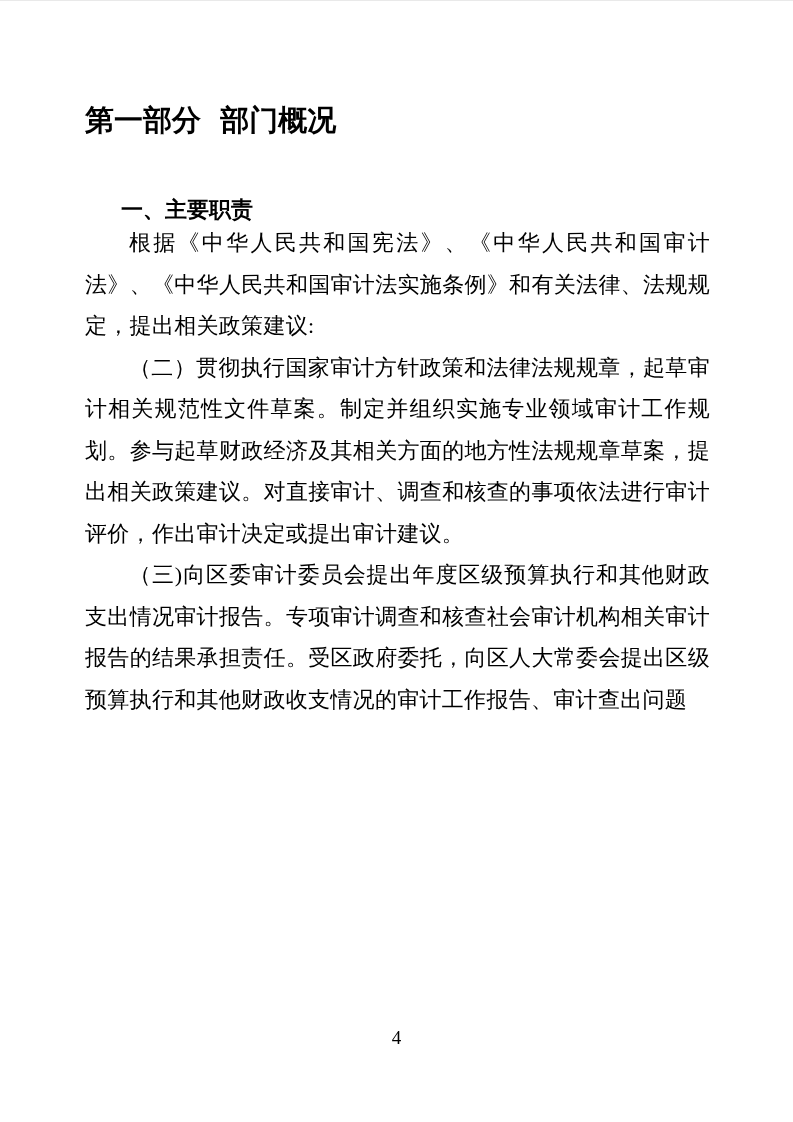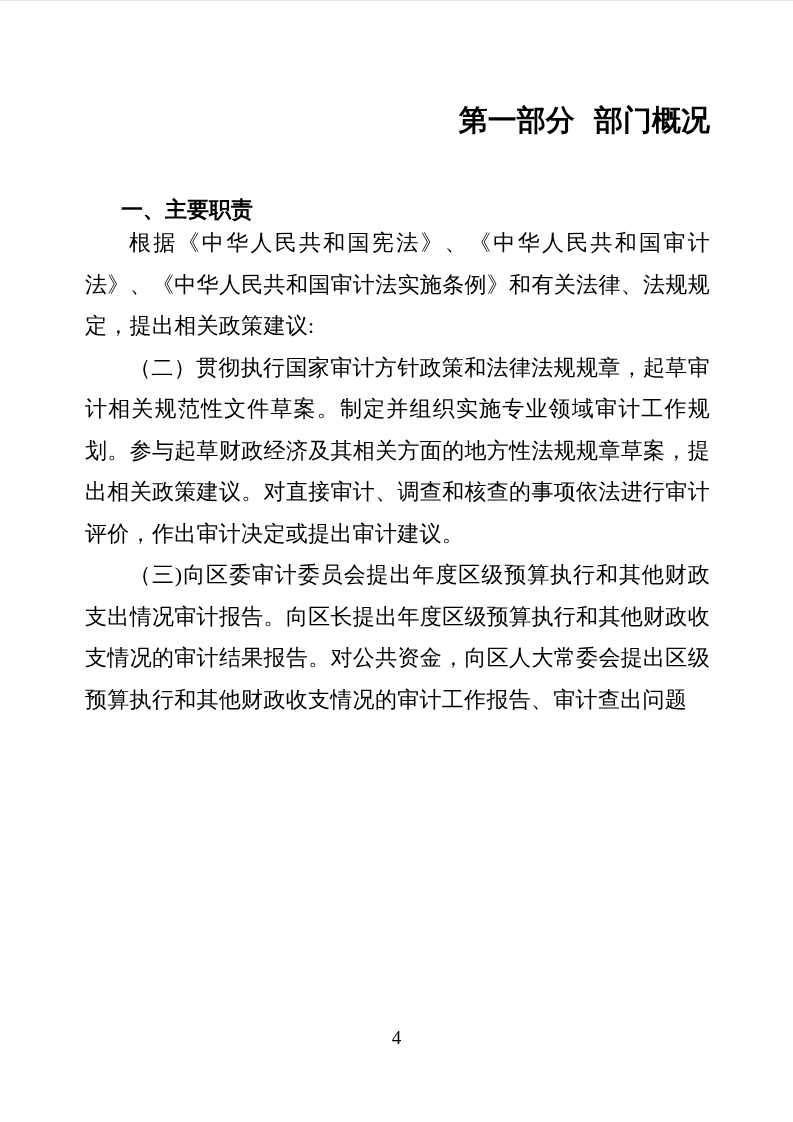--- a/index.html
+++ b/index.html
@@ -21,21 +21,21 @@
     left: 85px;
     top: 0;
     width: 625px;
   }
   .doc-title {
     margin-top: 97px;
     font-family: "Liberation Serif", "DejaVu Serif", serif;
     font-weight: bold;
     font-size: 29px;
     line-height: 44px;
-    text-align: right;
+    text-align: left;
     word-spacing: 12px;
     white-space: nowrap;
   }
   .section-heading {
     margin-top: 56px;
     margin-left: 36px;
     font-family: "Liberation Sans", "DejaVu Sans", sans-serif;
     font-weight: bold;
     font-size: 22px;
     line-height: 24px;
@@ -66,18 +66,18 @@
 
 <div class="page">
   <div class="content">
     <div class="doc-title">第一部分 部门概况</div>
 
     <div class="section-heading">一、主要职责</div>
 
     <div class="body-text">
       <p>根据《中华人民共和国宪法》、《中华人民共和国审计法》、《中华人民共和国审计法实施条例》和有关法律、法规规定，提出相关政策建议:</p>
       <p>（二）贯彻执行国家审计方针政策和法律法规规章，起草审计相关规范性文件草案。制定并组织实施专业领域审计工作规划。参与起草财政经济及其相关方面的地方性法规规章草案，提出相关政策建议。对直接审计、调查和核查的事项依法进行审计评价，作出审计决定或提出审计建议。</p>
-      <p>（三)向区委审计委员会提出年度区级预算执行和其他财政支出情况审计报告。向区长提出年度区级预算执行和其他财政收支情况的审计结果报告。对公共资金，向区人大常委会提出区级预算执行和其他财政收支情况的审计工作报告、审计查出问题</p>
+      <p>（三)向区委审计委员会提出年度区级预算执行和其他财政支出情况审计报告。专项审计调查和核查社会审计机构相关审计报告的结果承担责任。受区政府委托，向区人大常委会提出区级预算执行和其他财政收支情况的审计工作报告、审计查出问题</p>
     </div>
   </div>
 
   <div class="page-footer">4</div>
 </div>
 
 </body></html>

